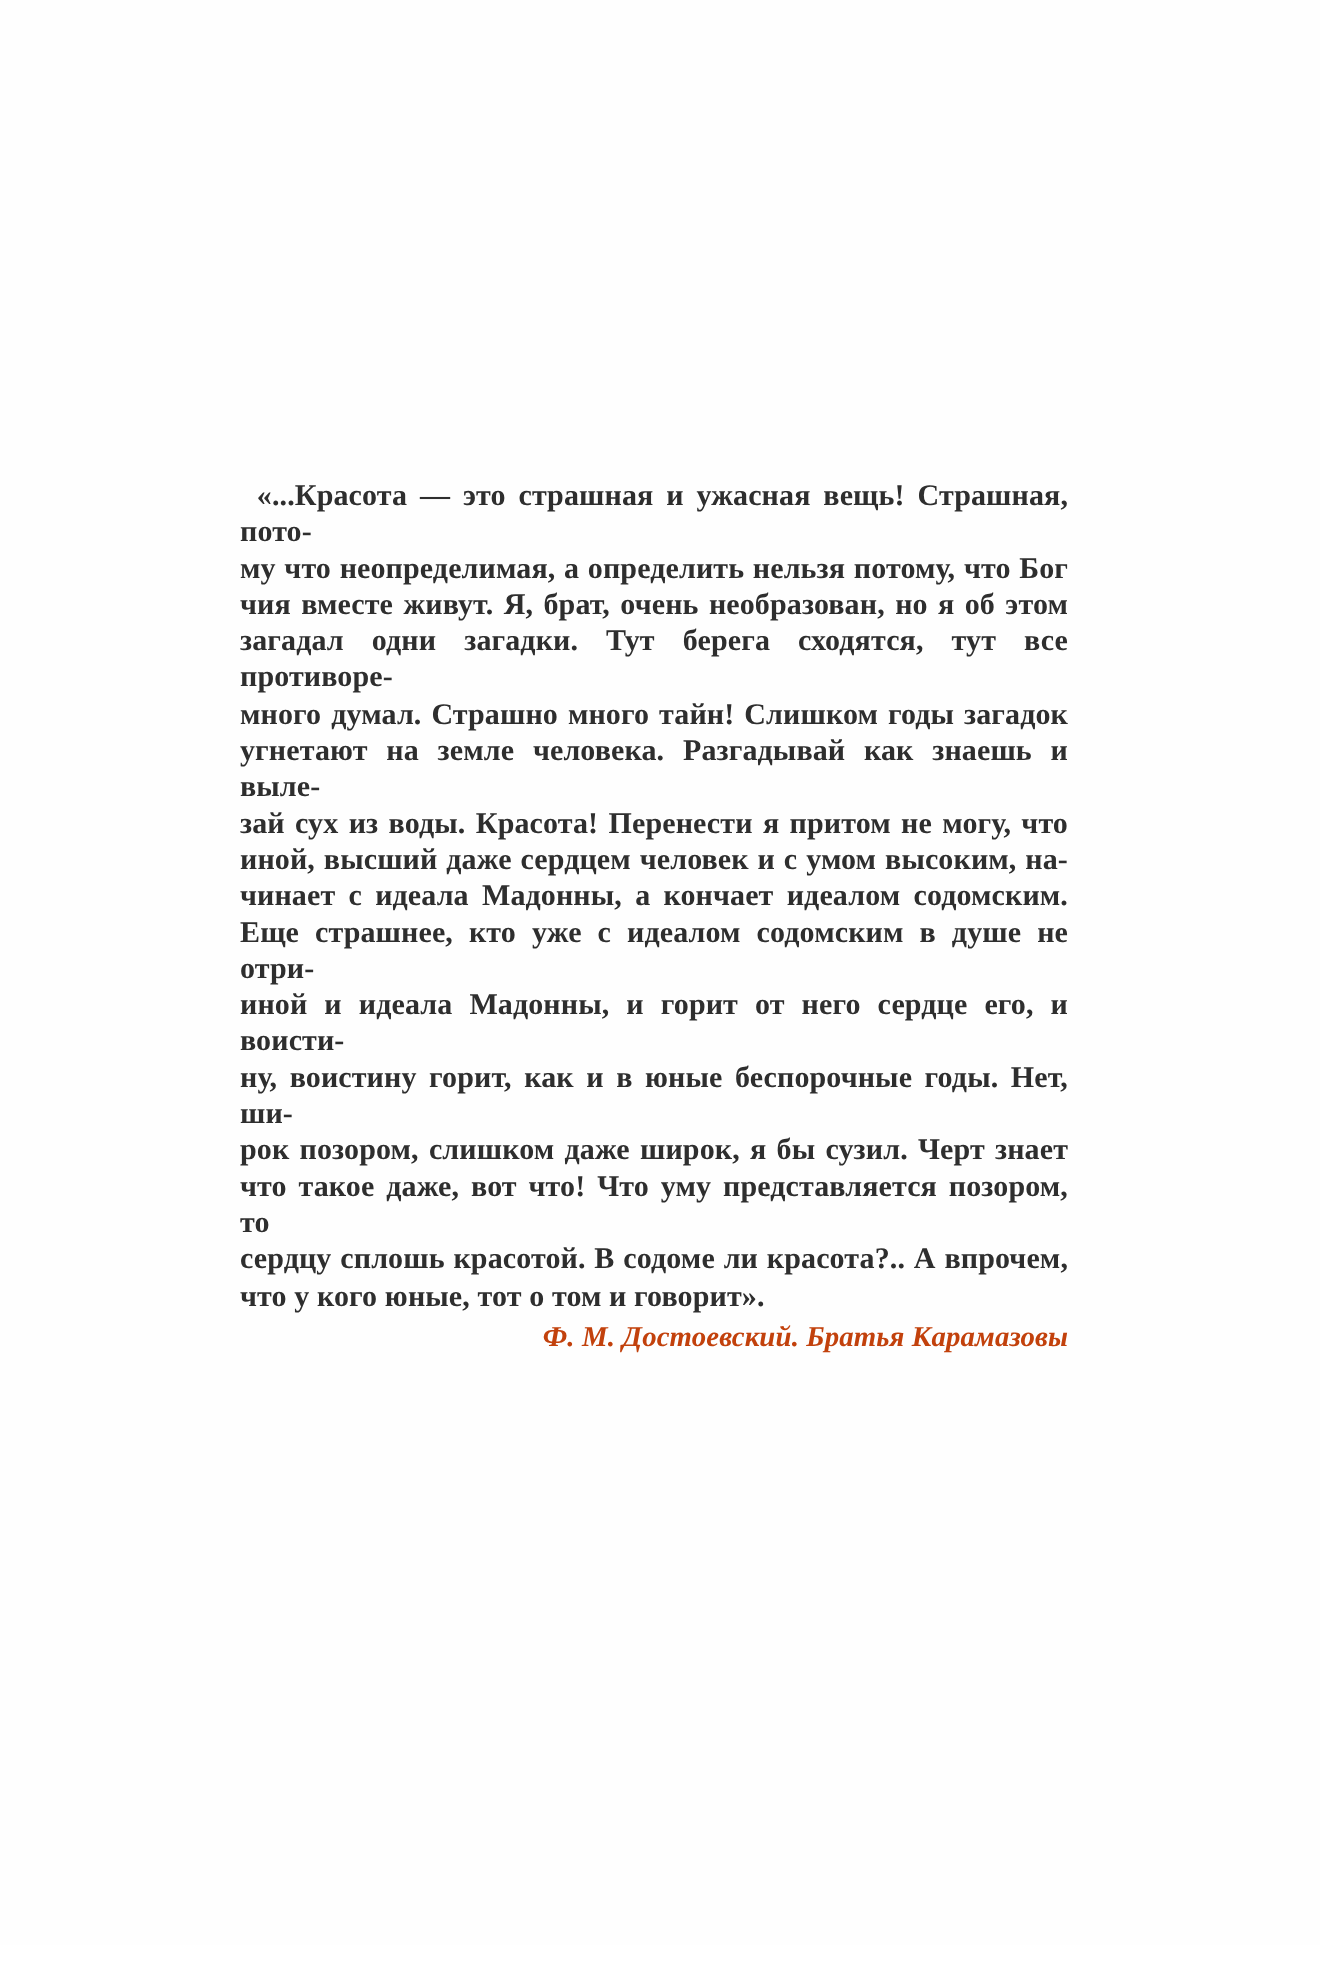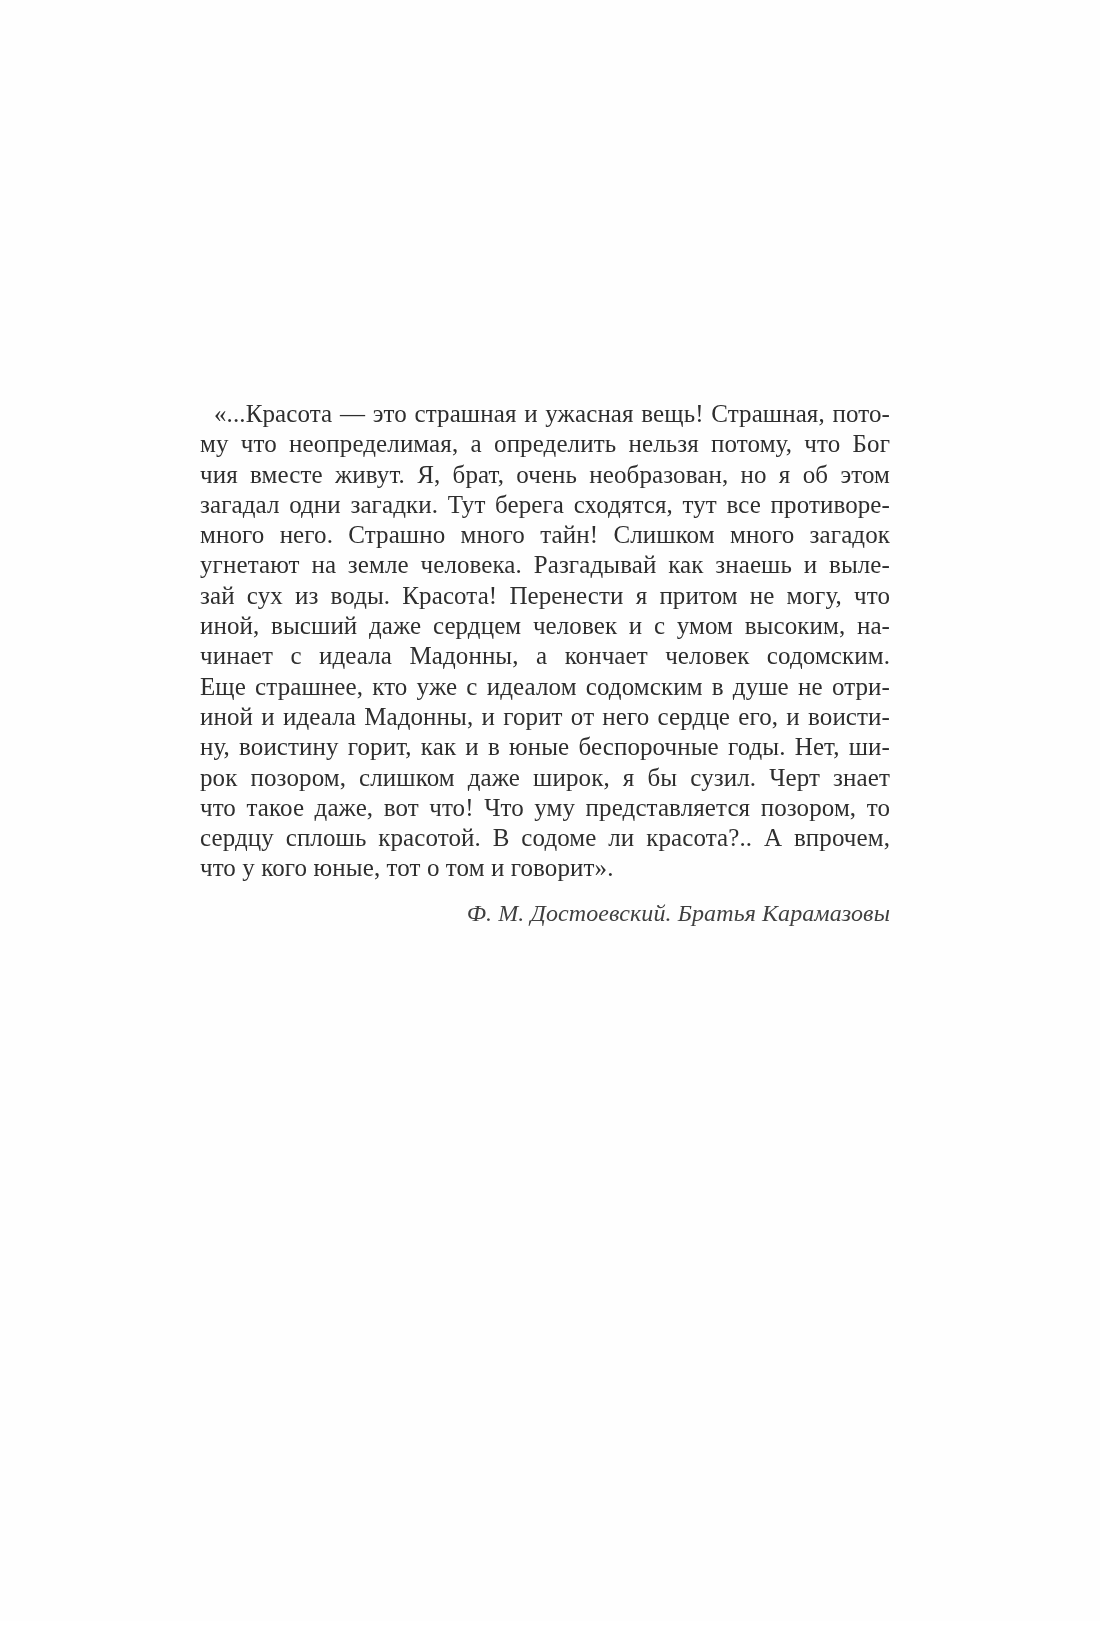--- a/index.html
+++ b/index.html
@@ -10,20 +10,21 @@
     background: #ffffff;
     overflow: hidden;
     font-family: "Liberation Serif", "DejaVu Serif", serif;
   }
 
   .page {
     position: relative;
     width: 1100px;
     height: 1621px;
     background: #fefefe;
+    font-weight: bold;
   }
 
   .quote-block {
     position: absolute;
     left: 200px;
     top: 399px;
     width: 690px;
     color: #2e2e2e;
     font-size: 25px;
     line-height: 30.3px;
@@ -38,41 +39,41 @@
 
   .quote-line.first {
     text-indent: 14px;
   }
 
   .quote-line.last {
     text-align-last: left;
   }
 
   .attribution {
-    margin-top: 14px;
+    margin-top: 4px;
     text-align: right;
     font-style: italic;
     font-size: 24px;
-    color: #404040;
+    color: #c2410c;
   }
 </style>
 </head>
 <body>
 
 <div class="page">
   <div class="quote-block">
     <div class="quote-line first">«...Красота — это страшная и ужасная вещь! Страшная, пото-</div>
     <div class="quote-line">му что неопределимая, а определить нельзя потому, что Бог</div>
     <div class="quote-line">чия вместе живут. Я, брат, очень необразован, но я об этом</div>
     <div class="quote-line">загадал одни загадки. Тут берега сходятся, тут все противоре-</div>
-    <div class="quote-line">много него. Страшно много тайн! Слишком много загадок</div>
+    <div class="quote-line">много думал. Страшно много тайн! Слишком годы загадок</div>
     <div class="quote-line">угнетают на земле человека. Разгадывай как знаешь и выле-</div>
     <div class="quote-line">зай сух из воды. Красота! Перенести я притом не могу, что</div>
     <div class="quote-line">иной, высший даже сердцем человек и с умом высоким, на-</div>
-    <div class="quote-line">чинает с идеала Мадонны, а кончает человек содомским.</div>
+    <div class="quote-line">чинает с идеала Мадонны, а кончает идеалом содомским.</div>
     <div class="quote-line">Еще страшнее, кто уже с идеалом содомским в душе не отри-</div>
     <div class="quote-line">иной и идеала Мадонны, и горит от него сердце его, и воисти-</div>
     <div class="quote-line">ну, воистину горит, как и в юные беспорочные годы. Нет, ши-</div>
     <div class="quote-line">рок позором, слишком даже широк, я бы сузил. Черт знает</div>
     <div class="quote-line">что такое даже, вот что! Что уму представляется позором, то</div>
     <div class="quote-line">сердцу сплошь красотой. В содоме ли красота?.. А впрочем,</div>
     <div class="quote-line last">что у кого юные, тот о том и говорит».</div>
     <div class="attribution">Ф. М. Достоевский. Братья Карамазовы</div>
   </div>
 </div>

